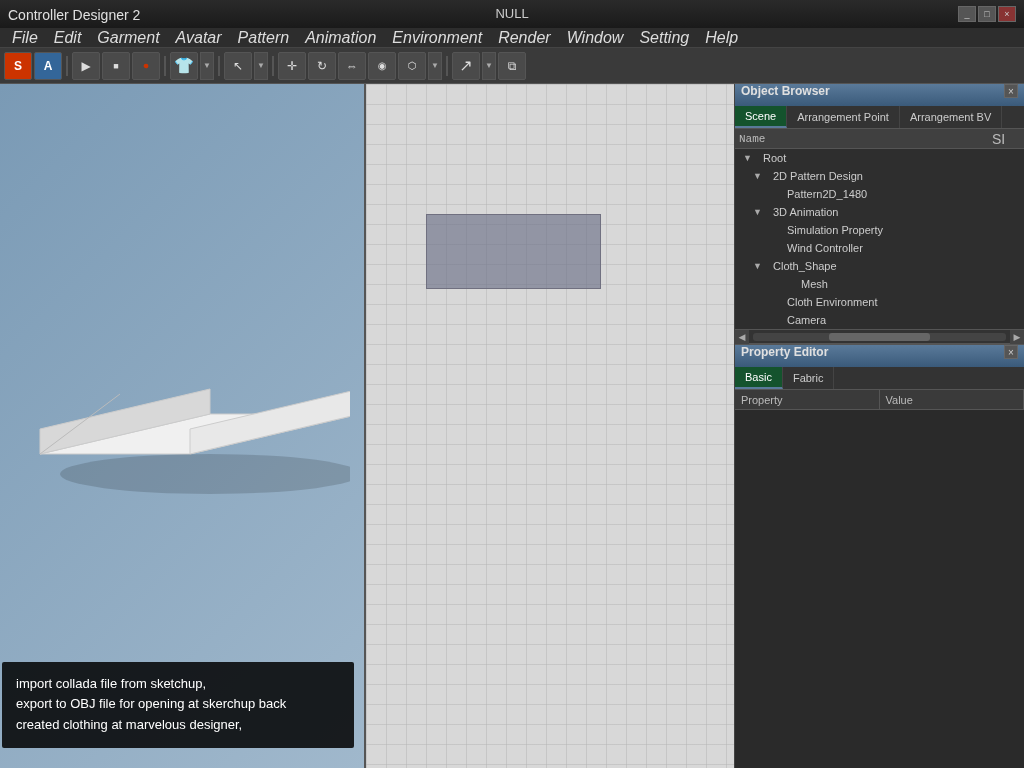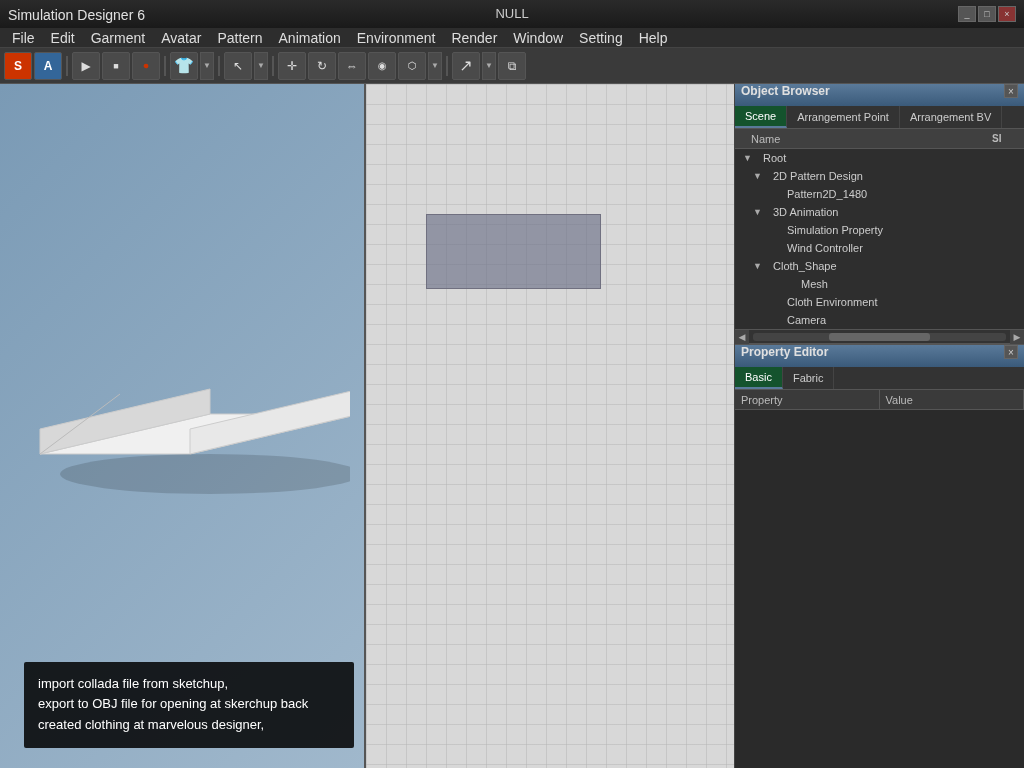--- a/index.html
+++ b/index.html
@@ -23,21 +23,21 @@
 
     
     .menu-bar {
       background: #2d2d2d;
       height: 20px;
       display: flex;
       align-items: center;
       padding: 0 4px;
       border-bottom: 1px solid #444;
     }
-    .menu-item { padding: 0 8px; height: 20px; line-height: 20px; cursor: pointer; color: #ddd; font-size: 14px; }
+    .menu-item { padding: 0 8px; height: 20px; line-height: 20px; cursor: pointer; color: #ddd; font-size: 16px; font-style: italic; }
 
     
     .toolbar {
       background: #3a3a3a;
       height: 36px;
       display: flex;
       align-items: center;
       padding: 2px 4px;
       border-bottom: 1px solid #555;
       gap: 2px;
@@ -75,21 +75,21 @@
       height: 100%;
       background: linear-gradient(135deg, #7a9ab5 0%, #a0b8cc 100%);
       position: relative;
       overflow: hidden;
     }
 
     
     .caption-overlay {
       position: absolute;
       bottom: 20px;
-      left: 24px;
+      left: 2px;
       right: 10px;
       background: rgba(0,0,0,0.85);
       color: #fff;
       padding: 12px 14px;
       font-size: 13px;
       line-height: 1.6;
       border-radius: 2px;
     }
 
     
@@ -166,22 +166,22 @@
       align-items: center;
     }
     .panel-tab.active { background: #14532d; color: #fff; border-bottom: 2px solid #5a7a9a; }
 
     .tree-header {
       display: flex;
       background: #404040;
       border-bottom: 1px solid #555;
       height: 20px;
     }
-    .tree-col { padding: 0 16px; line-height: 20px; font-size: 11px; color: #bbb; flex: 1; }
-    .tree-col-si { width: 20px; padding: 0 2px; line-height: 20px; font-size: 10px; color: #bbb; flex-shrink: 0; font-weight: bold; }
+    .tree-col { padding: 0 4px; line-height: 20px; font-size: 11px; color: #bbb; flex: 1; font-family: Liberation Mono, monospace; }
+    .tree-col-si { width: 20px; padding: 0 2px; line-height: 20px; font-size: 14px; color: #bbb; flex-shrink: 0; }
 
     .tree-content {
       background: #2e2e2e;
       height: 180px;
       overflow: hidden;
       font-size: 11px;
       color: #ccc;
     }
     .tree-item {
       height: 18px;
@@ -225,21 +225,21 @@
 
     
     .svg-3d { position: absolute; top: 150px; left: 10px; }
   </style>
 </head>
 <body>
 
 <div class="title-bar">
   <div class="title-bar-left">
     <span class="app-title">
-      <span>Simulation</span><span style="color:#e0e0e0;font-size:14px;font-weight:normal;"> Designer 6</span>
+      <span>Controller</span><span style="color:#e0e0e0;font-size:14px;font-weight:normal;"> Designer 2</span>
     </span>
   </div>
   <span class="null-label">NULL</span>
   <div class="win-controls">
     <div class="win-btn">_</div>
     <div class="win-btn">□</div>
     <div class="win-btn" style="background:#883333;">×</div>
   </div>
 </div>
 

